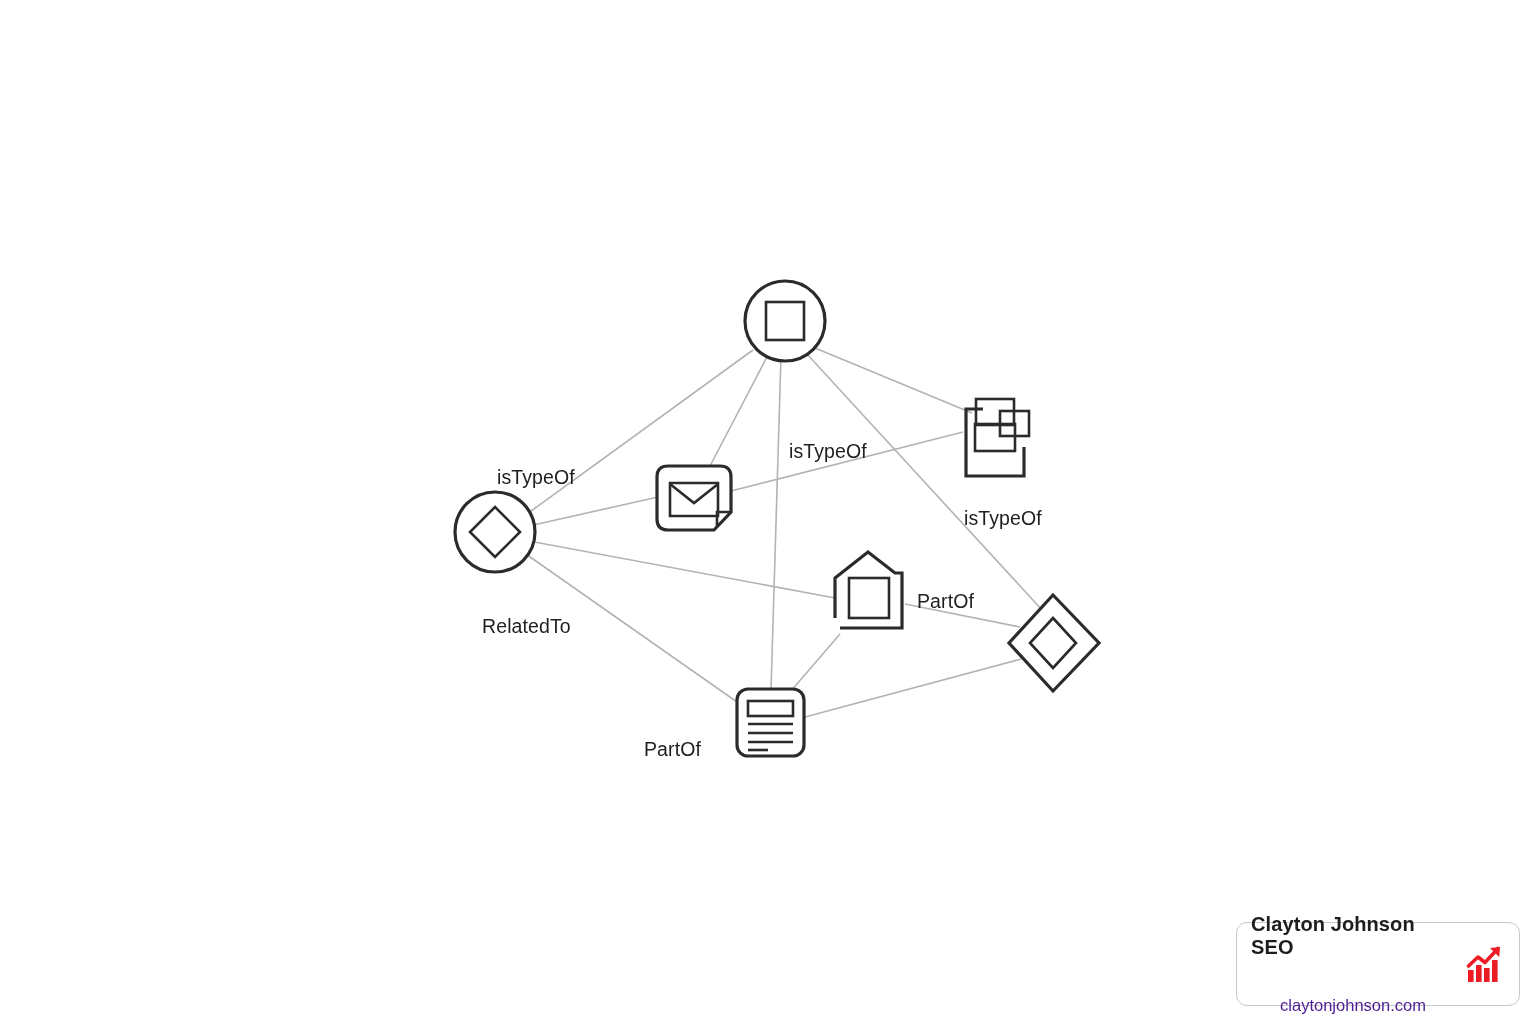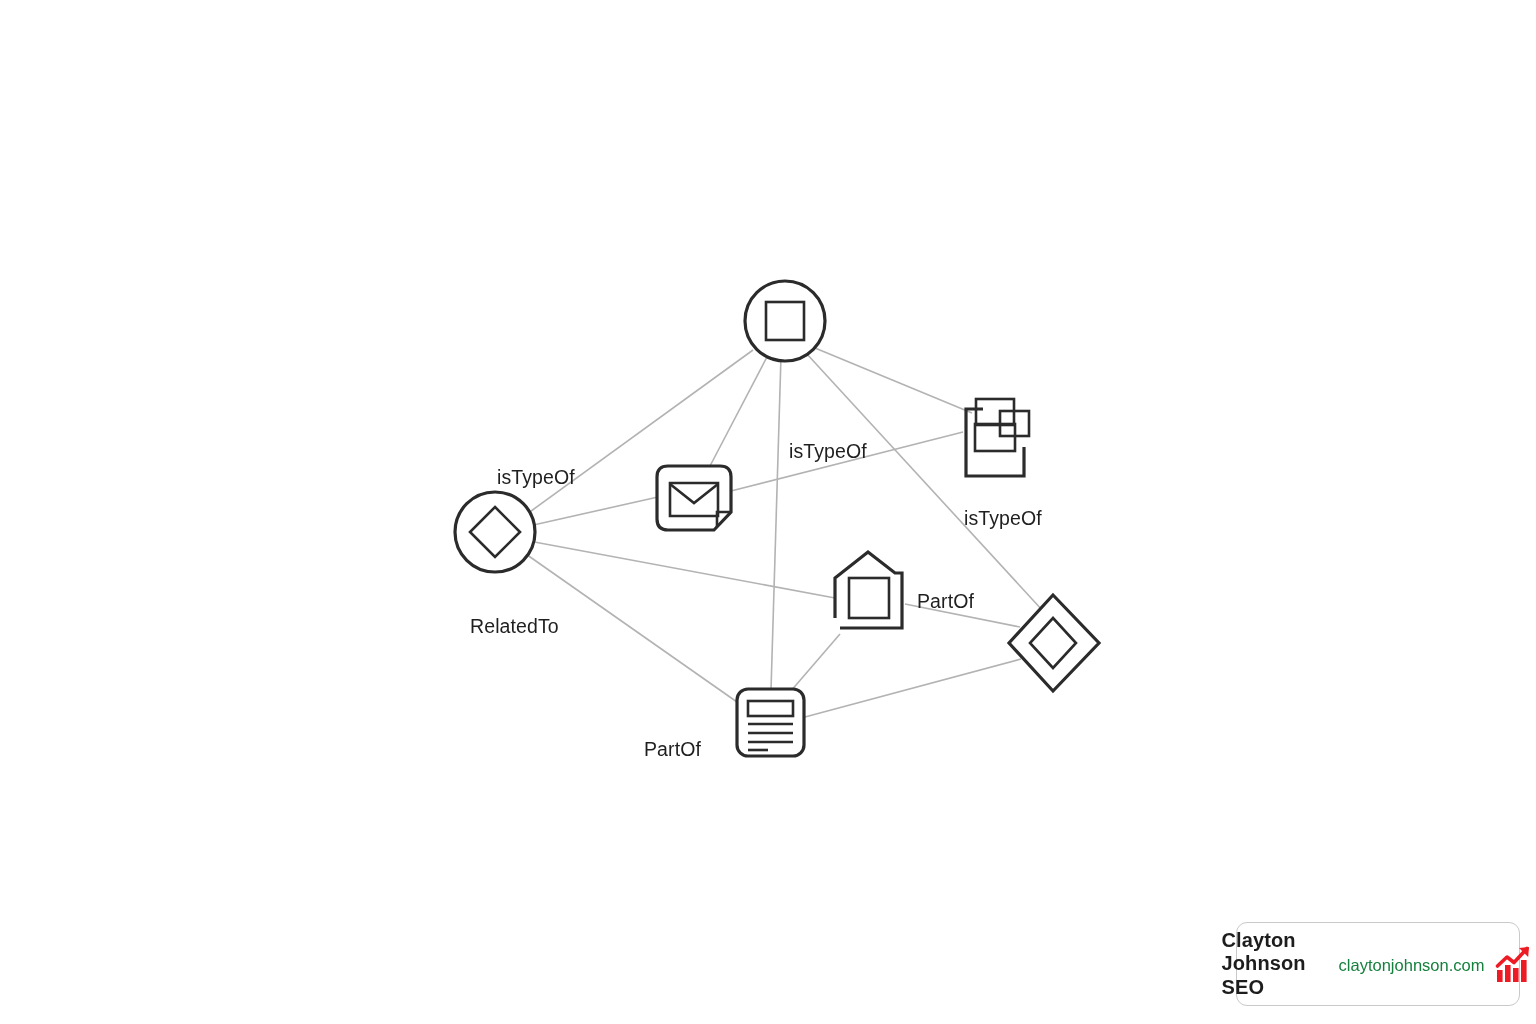--- a/index.html
+++ b/index.html
@@ -69,36 +69,36 @@
     border: 1.6px solid #c9c9c9;
     border-radius: 11px;
     background: #ffffff;
     display: flex;
     align-items: center;
     justify-content: center;
     padding: 0 14px;
   }
   #watermark-text-block {
     display: flex;
-    flex-direction: row;
+    flex-direction: column;
     align-items: center;
     line-height: 1.18;
     gap: 33px;
   }
   #watermark-title {
     font-family: "Liberation Sans", sans-serif;
     font-size: 20px;
     font-weight: bold;
     color: #1d1d1d;
     letter-spacing: 0.1px;
   }
   #watermark-url {
     font-family: "Liberation Sans", sans-serif;
     font-size: 16.5px;
-    color: #15803d;
+    color: #4c1d95;
     margin-top: 3px;
   }
   #watermark-logo {
     margin-left: 10px;
     flex: 0 0 auto;
   }
 </style>
 </head>
 <body>
 
@@ -163,21 +163,21 @@
 
   <g>
     <polygon class="node-fill-white" points="1053,595 1099,643 1053,691 1009,643"></polygon>
     <polygon class="node-stroke-thin" points="1053,618 1076,643 1053,668 1030,643"></polygon>
   </g>
 </svg>
 
 <div class="edge-label" style="left:497px; top:450px;">isTypeOf</div>
 <div class="edge-label" style="left:789px; top:424px;">isTypeOf</div>
 <div class="edge-label" style="left:964px; top:491px;">isTypeOf</div>
-<div class="edge-label" style="left:470px; top:599px;">RelatedTo</div>
+<div class="edge-label" style="left:482px; top:599px;">RelatedTo</div>
 <div class="edge-label" style="left:917px; top:574px;">PartOf</div>
 <div class="edge-label" style="left:644px; top:722px;">PartOf</div>
 
 <div id="watermark-badge">
   <div id="watermark-text-block">
     <div id="watermark-title">Clayton Johnson SEO</div>
     <div id="watermark-url">claytonjohnson.com</div>
   </div>
   <svg id="watermark-logo" width="40" height="40" viewBox="0 0 40 40">
     <rect x="3" y="26" width="5.6" height="12" fill="#ED1C24"></rect>

